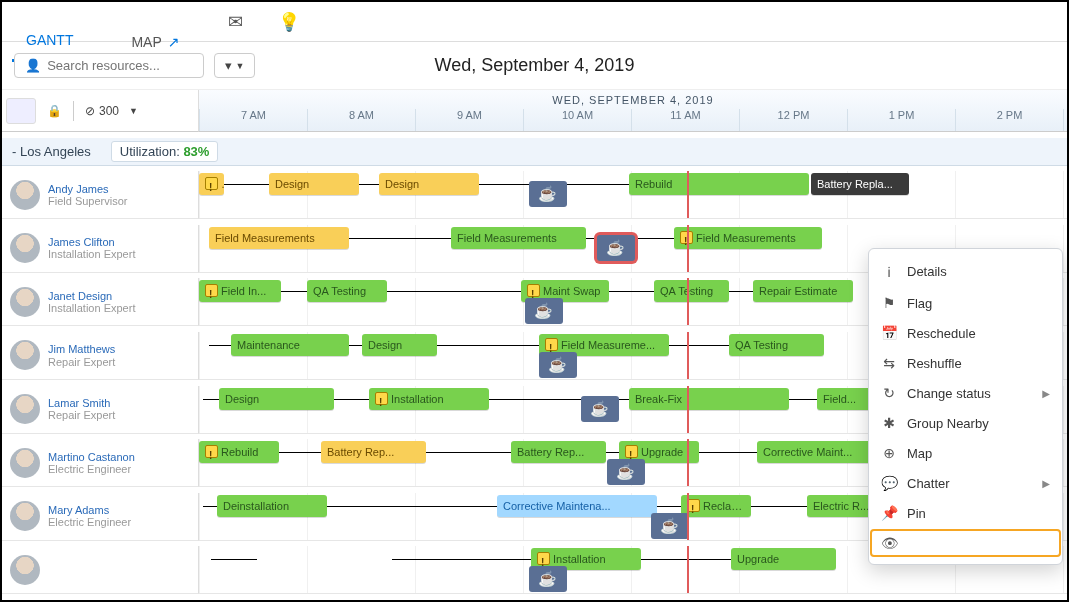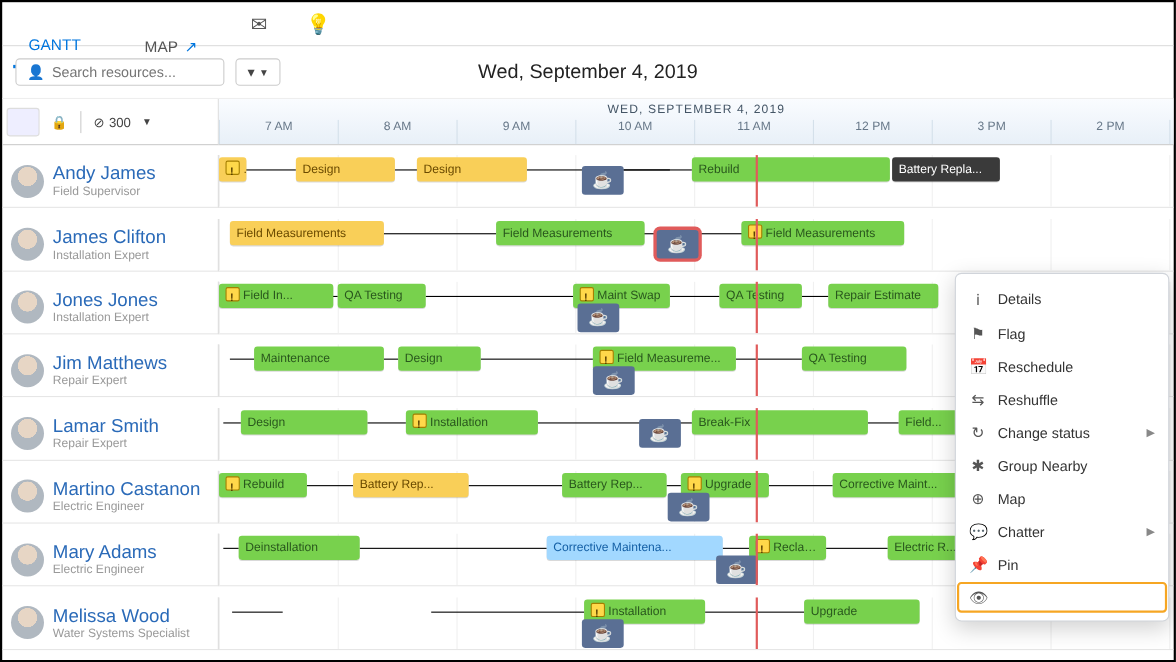--- a/index.html
+++ b/index.html
@@ -29,21 +29,21 @@
   .day-label { text-align:center; font-size:11px; letter-spacing:1px; color:#456; padding-top:4px;}
   .hours { position:absolute; bottom:0; left:0; right:0; height:22px; display:flex;}
   .hour { flex:0 0 108px; text-align:center; font-size:11px; color:#678; border-left:1px solid #d4e0ea;}
 
   .group-row { grid-column:1/3; background:#eef4fb; border-bottom:1px solid #cfdbe6; display:flex; align-items:center; height:28px; padding:0 10px; color:#345; font-size:13px; gap:10px;}
   .util-badge { background:#fff; border:1px solid #cfdbe6; border-radius:3px; padding:2px 8px; margin-left:10px;}
   .util-badge .pct { color:#2e9e2e; font-weight:600;}
 
   .row-left { display:flex; align-items:center; padding:6px 8px; gap:8px; border-right:1px solid #ddd; border-bottom:1px solid #e6e6e6; height:48px;}
   .avatar { width:30px; height:30px; border-radius:50%; background:#cfd8e3; flex:none; background:radial-gradient(circle at 50% 35%, #e7d6c5 35%, #b0b8c0 36%);}
-  .res-name { font-size:17px; color:#2a6ab8; line-height:1.1;}
+  .res-name { font-size:11px; color:#2a6ab8; line-height:1.1;}
   .res-role { font-size:11px; color:#999;}
 
   .row-right { position:relative; border-bottom:1px solid #e6e6e6; height:48px; overflow:hidden;}
   .row-right .gridline { position:absolute; top:0; bottom:0; width:1px; background:#f0f0f0;}
   .conn { position:absolute; height:1px; background:#000; top:13px;}
   .bar { position:absolute; top:2px; height:22px; border-radius:3px; padding:0 6px; font-size:11px; line-height:22px; color:#29571d; white-space:nowrap; overflow:hidden; text-overflow:ellipsis; box-shadow:0 1px 0 rgba(0,0,0,.15);}
   .bar.green { background:#78d14d;}
   .bar.yellow { background:#f9cf58; color:#6a4a00;}
   .bar.blue { background:#a2d8ff; color:#1560a6;}
   .bar.dark { background:#3a3a3a; color:#fff;}
@@ -100,26 +100,33 @@
   </div>
   <div class="right-header">
     <div class="day-label">WED, SEPTEMBER 4, 2019</div>
     <div class="hours" id="hours">
         <div class="hour">7 AM</div>
         <div class="hour">8 AM</div>
         <div class="hour">9 AM</div>
         <div class="hour">10 AM</div>
         <div class="hour">11 AM</div>
         <div class="hour">12 PM</div>
-        <div class="hour">3 PM</div>
+        <div class="hour">1 PM</div>
         <div class="hour">2 PM</div>
         <div class="hour">3 PM</div>
       </div>
   </div>
 
+  <div class="group-row">
+    <span>- Los Angeles</span>
+    <span class="util-badge">
+      <span>Utilization:</span>
+      <span class="pct">83%</span>
+    </span>
+  </div>
 
 <div class="row-left">
       <div class="avatar"></div>
     <div>
         <div class="res-name">Andy James</div>
     <div class="res-role">Field Supervisor</div>
       </div>
     </div>
     <div class="row-right">
       <div class="gridline" style="left: 0px;"></div>
@@ -164,39 +171,39 @@
       <div class="conn" style="left: 386px; width: 90px;"></div>
       <div class="bar yellow" style="left: 10px; width: 140px;"><span>Field Measurements</span></div>
       <div class="bar green" style="left: 252px; width: 135px;"><span>Field Measurements</span></div>
       <div class="bar green" style="left: 475px; width: 148px;"><span class="warn"></span><span>Field Measurements</span></div>
       <div class="coffee red" style="left: 398px;">☕</div>
       <div class="now-line"></div>
     </div>
     <div class="row-left">
       <div class="avatar"></div>
     <div>
-        <div class="res-name">Jones Jones</div>
+        <div class="res-name">Janet Design</div>
     <div class="res-role">Installation Expert</div>
       </div>
     </div>
     <div class="row-right">
       <div class="gridline" style="left: 0px;"></div>
       <div class="gridline" style="left: 108px;"></div>
       <div class="gridline" style="left: 216px;"></div>
       <div class="gridline" style="left: 324px;"></div>
       <div class="gridline" style="left: 432px;"></div>
       <div class="gridline" style="left: 540px;"></div>
       <div class="gridline" style="left: 648px;"></div>
       <div class="gridline" style="left: 756px;"></div>
       <div class="gridline" style="left: 864px;"></div>
       <div class="conn" style="left: 82px; width: 26px;"></div>
       <div class="conn" style="left: 188px; width: 134px;"></div>
       <div class="conn" style="left: 410px; width: 45px;"></div>
       <div class="conn" style="left: 530px; width: 24px;"></div>
-      <div class="bar green" style="left: 0px; width: 104px;"><span class="warn"></span><span>Field In...</span></div>
+      <div class="bar green" style="left: 0px; width: 82px;"><span class="warn"></span><span>Field In...</span></div>
       <div class="bar green" style="left: 108px; width: 80px;"><span>QA Testing</span></div>
       <div class="bar green" style="left: 322px; width: 88px;"><span class="warn"></span><span>Maint Swap</span></div>
       <div class="bar green" style="left: 455px; width: 75px;"><span>QA Testing</span></div>
       <div class="bar green" style="left: 554px; width: 100px;"><span>Repair Estimate</span></div>
       <div class="coffee" style="left: 326px; top: 20px;">☕</div>
       <div class="now-line"></div>
     </div>
     <div class="row-left">
       <div class="avatar"></div>
     <div>
@@ -305,24 +312,20 @@
       <div class="conn" style="left: 552px; width: 56px;"></div>
       <div class="bar green" style="left: 18px; width: 110px;"><span>Deinstallation</span></div>
       <div class="bar blue" style="left: 298px; width: 160px;"><span>Corrective Maintena...</span></div>
       <div class="bar green" style="left: 482px; width: 70px;"><span class="warn"></span><span>Reclam...</span></div>
       <div class="bar green" style="left: 608px; width: 70px;"><span>Electric R...</span></div>
       <div class="coffee" style="left: 452px; top: 20px;">☕</div>
       <div class="now-line"></div>
     </div>
     <div class="row-left">
       <div class="avatar"></div>
-    <div>
-        <div class="res-name">Melissa Wood</div>
-    <div class="res-role">Water Systems Specialist</div>
-      </div>
     </div>
     <div class="row-right">
       <div class="gridline" style="left: 0px;"></div>
       <div class="gridline" style="left: 108px;"></div>
       <div class="gridline" style="left: 216px;"></div>
       <div class="gridline" style="left: 324px;"></div>
       <div class="gridline" style="left: 432px;"></div>
       <div class="gridline" style="left: 540px;"></div>
       <div class="gridline" style="left: 648px;"></div>
       <div class="gridline" style="left: 756px;"></div>

